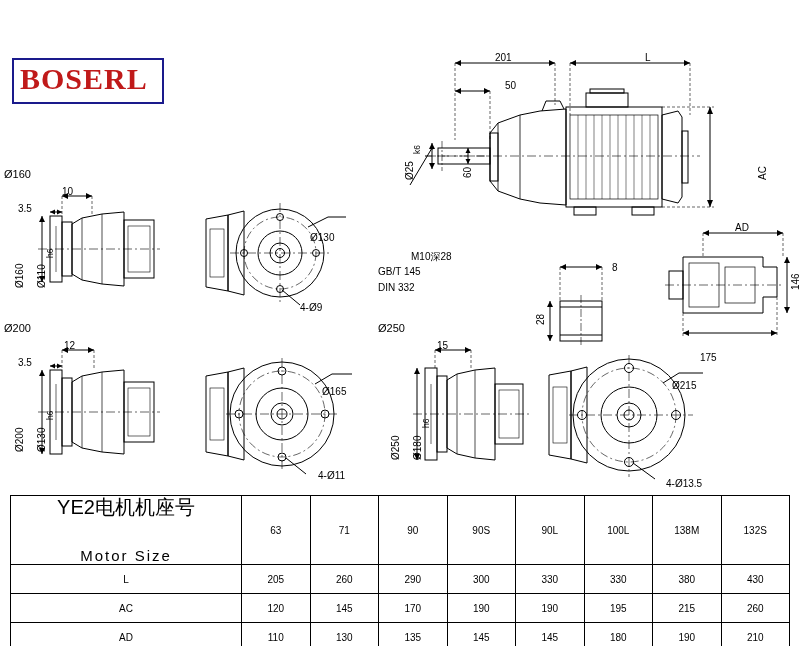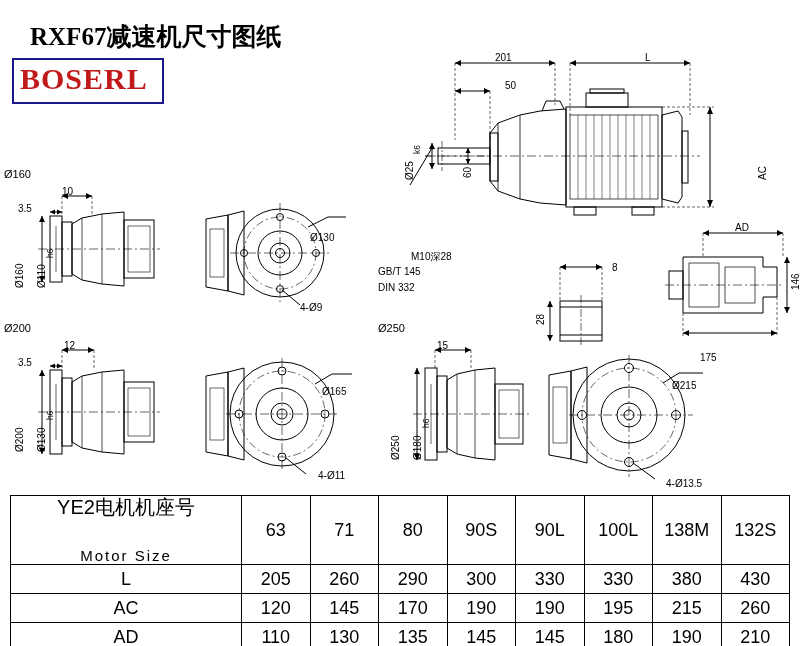--- a/index.html
+++ b/index.html
@@ -60,40 +60,39 @@
     width:780px;
   }
   table{
     border-collapse:collapse;
     width:780px;
     table-layout:fixed;
   }
   table td{
     border:1px solid #000;
     text-align:center;
-    font-size:18px;
+    font-size:10px;
     font-family:"Liberation Sans", sans-serif;
     height:28px;
     padding:0;
   }
   td.head{
     width:230px;
     font-size:15px;
     line-height:1.15;
   }
   td.head .cn{display:block;font-size:20px;}
   td.head .en{display:block;font-size:15px;letter-spacing:2px;margin-top:28px;}
   td.rowlbl{width:230px;}
 </style>
 </head>
 <body>
 
 <div class="page">
 
-  <div class="title">RXF67减速机尺寸图纸</div>
 
   <div class="logo-box"></div>
   <div class="logo-text">BOSERL</div>
 
   <div class="draw" style="left:370px;top:45px;">
     <svg width="420" height="200" viewBox="0 0 420 200">
       <g stroke="#000" fill="none" stroke-width="1">
 
         <line x1="85" y1="18" x2="185" y2="18"></line>
         <path d="M85 18 l6 -3 v6 z" fill="#000" stroke="none"></path>
@@ -427,21 +426,21 @@
   <div class="table-wrap">
     <table>
       <tbody>
         <tr>
           <td class="head" rowspan="1">
             <span class="cn">YE2电机机座号</span>
             <span class="en">Motor Size</span>
           </td>
           <td>63</td>
           <td>71</td>
-          <td>80</td>
+          <td>90</td>
           <td>90S</td>
           <td>90L</td>
           <td>100L</td>
           <td>138M</td>
           <td>132S</td>
         </tr>
         <tr>
           <td class="rowlbl">L</td>
           <td>205</td>
           <td>260</td>

